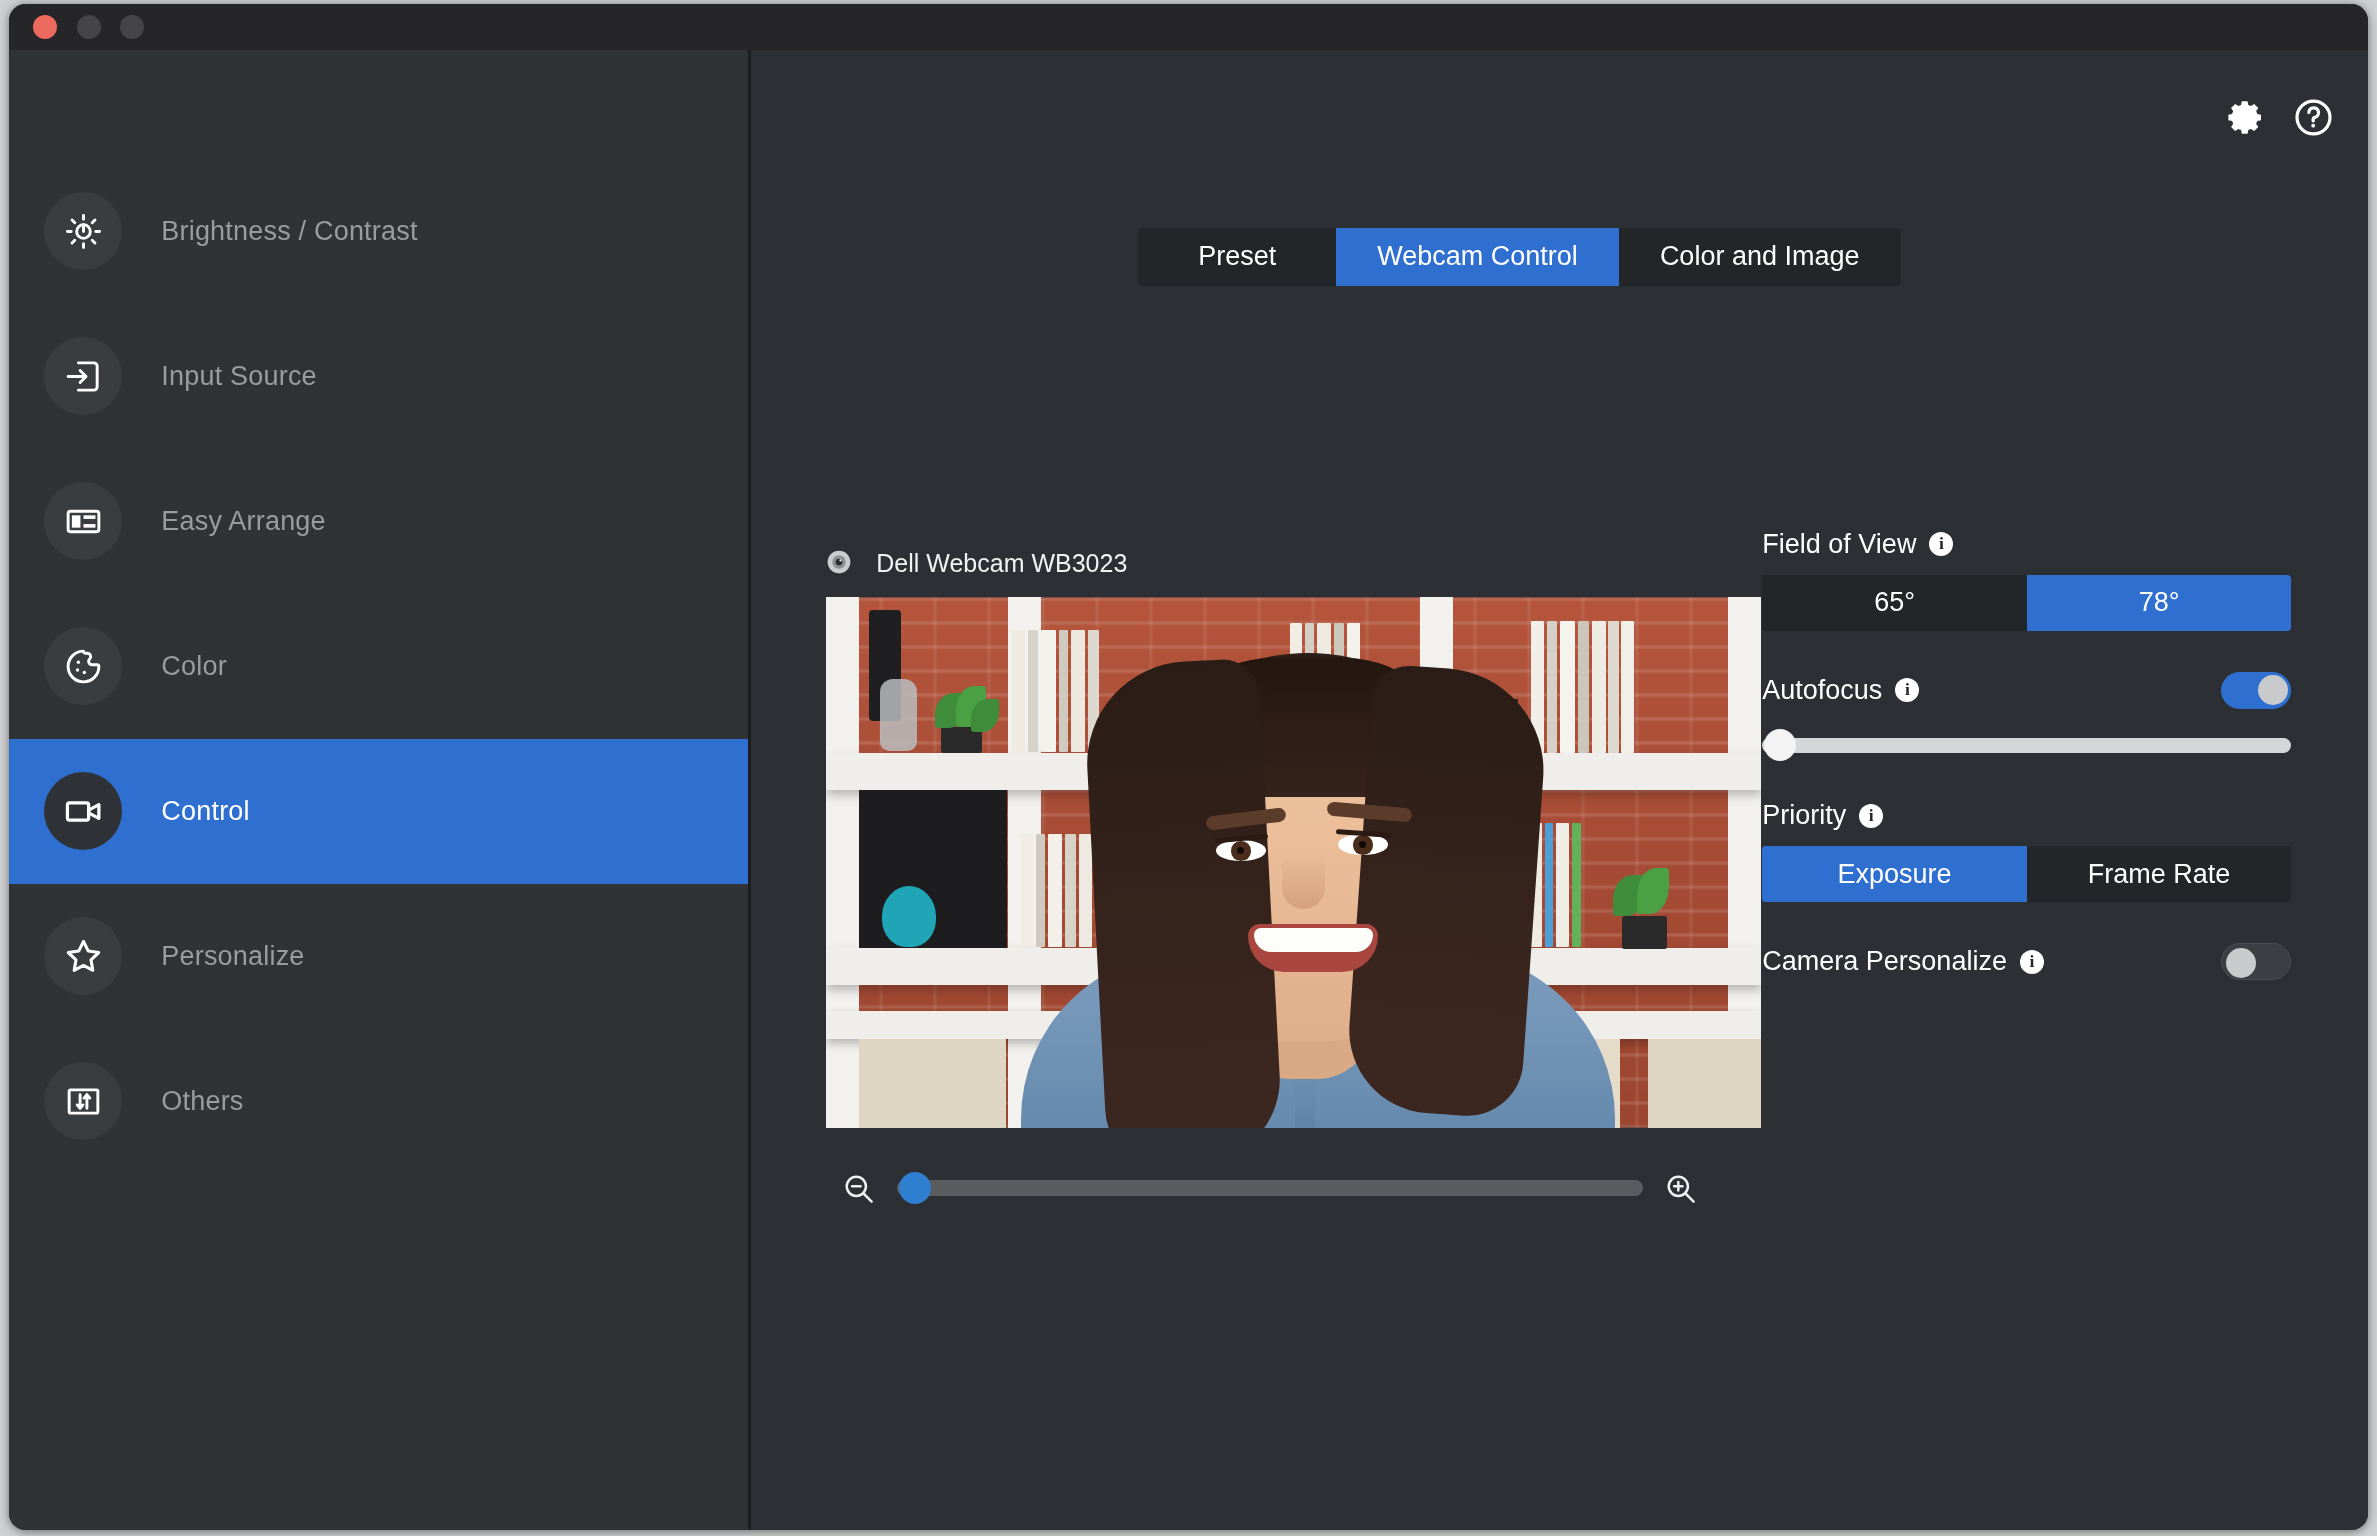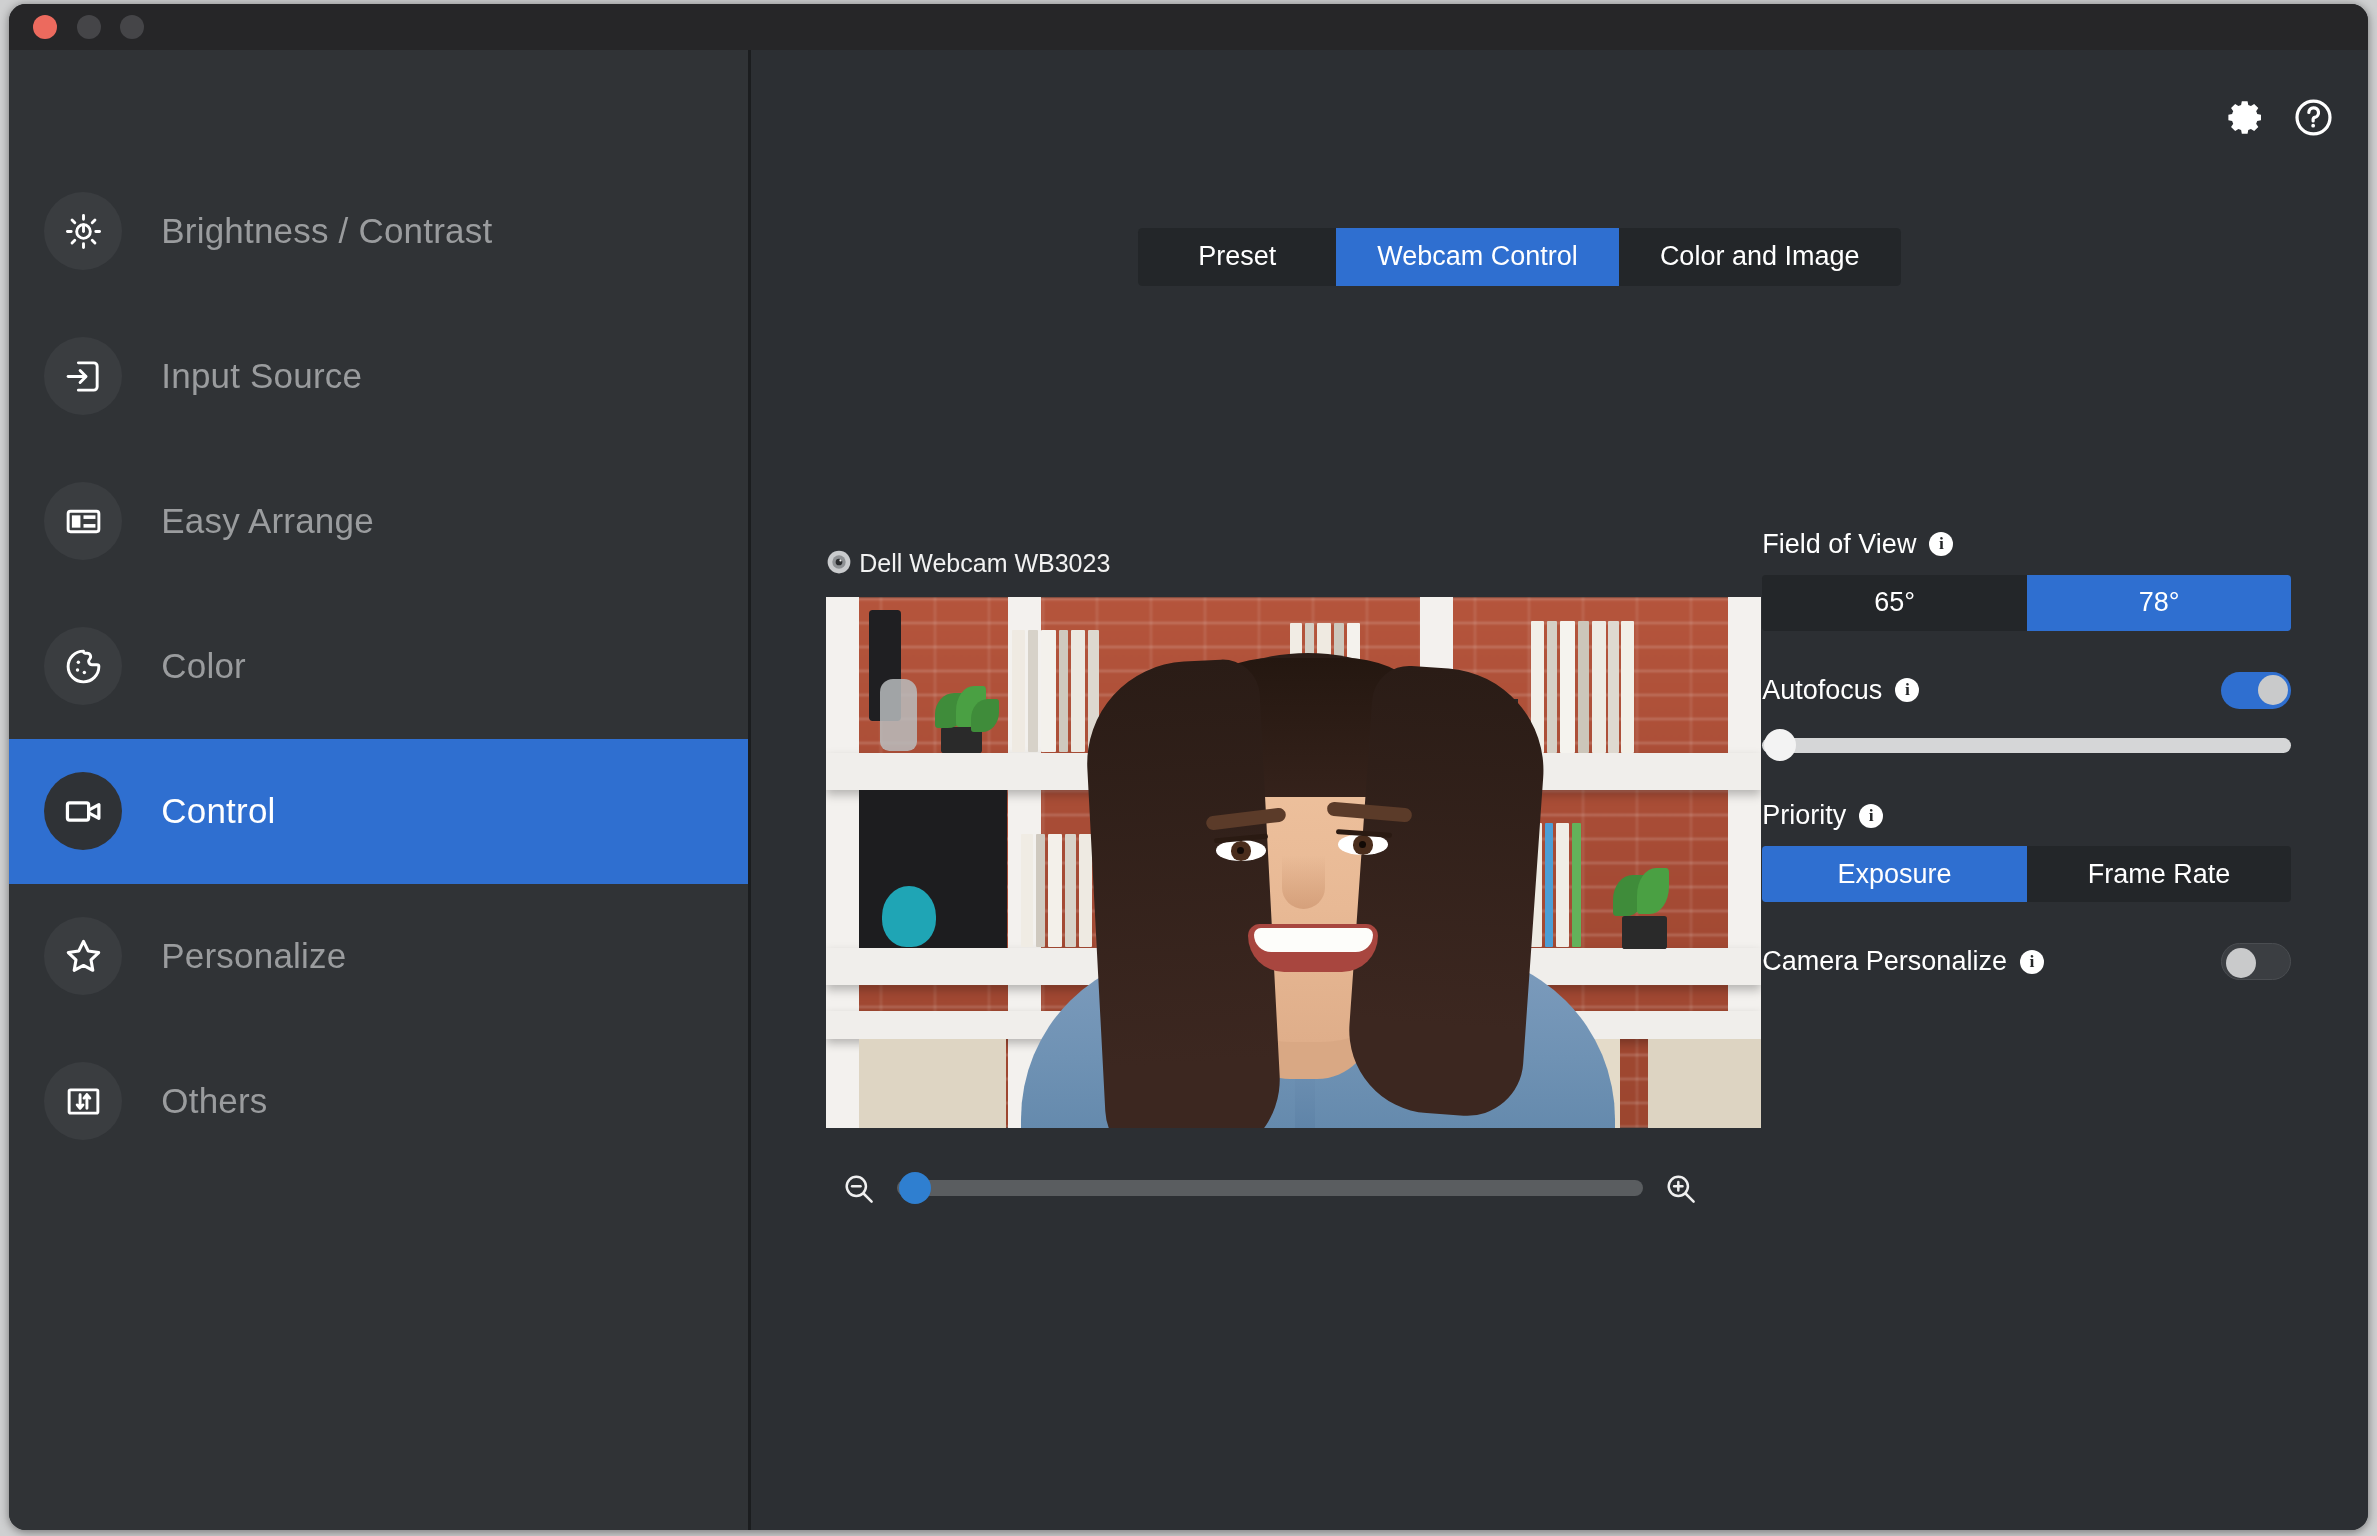--- a/index.html
+++ b/index.html
@@ -85,21 +85,21 @@
     align-items: center;
     justify-content: center;
     flex: 0 0 auto;
   }
   .nav-item.active .nav-icon {
     background: #2f3236;
   }
   .nav-icon svg { display:block; }
   .nav-label {
     margin-left: 39px;
-    font-size: 35px;
+    font-size: 27px;
     color: #9a9c9e;
     letter-spacing: 0.2px;
     white-space: nowrap;
   }
   .nav-item.active .nav-label { color: #ffffff; }
 
   
   .main {
     flex: 1 1 auto;
     background: #2c2f33;
@@ -144,21 +144,21 @@
   
   .videowrap {
     position: absolute;
     left: 45px;
     top: 499px;
     width: 946px;
   }
   .cam-label {
     display: flex;
     align-items: center;
-    gap: 7px;
+    gap: 24px;
     margin-bottom: 19.5px;
     padding-left: 30px;
   }
   .cam-label .lens { display: block; }
   .cam-label-text {
     font-size: 25px;
     color: #f2f2f2;
   }
 
   .video {

